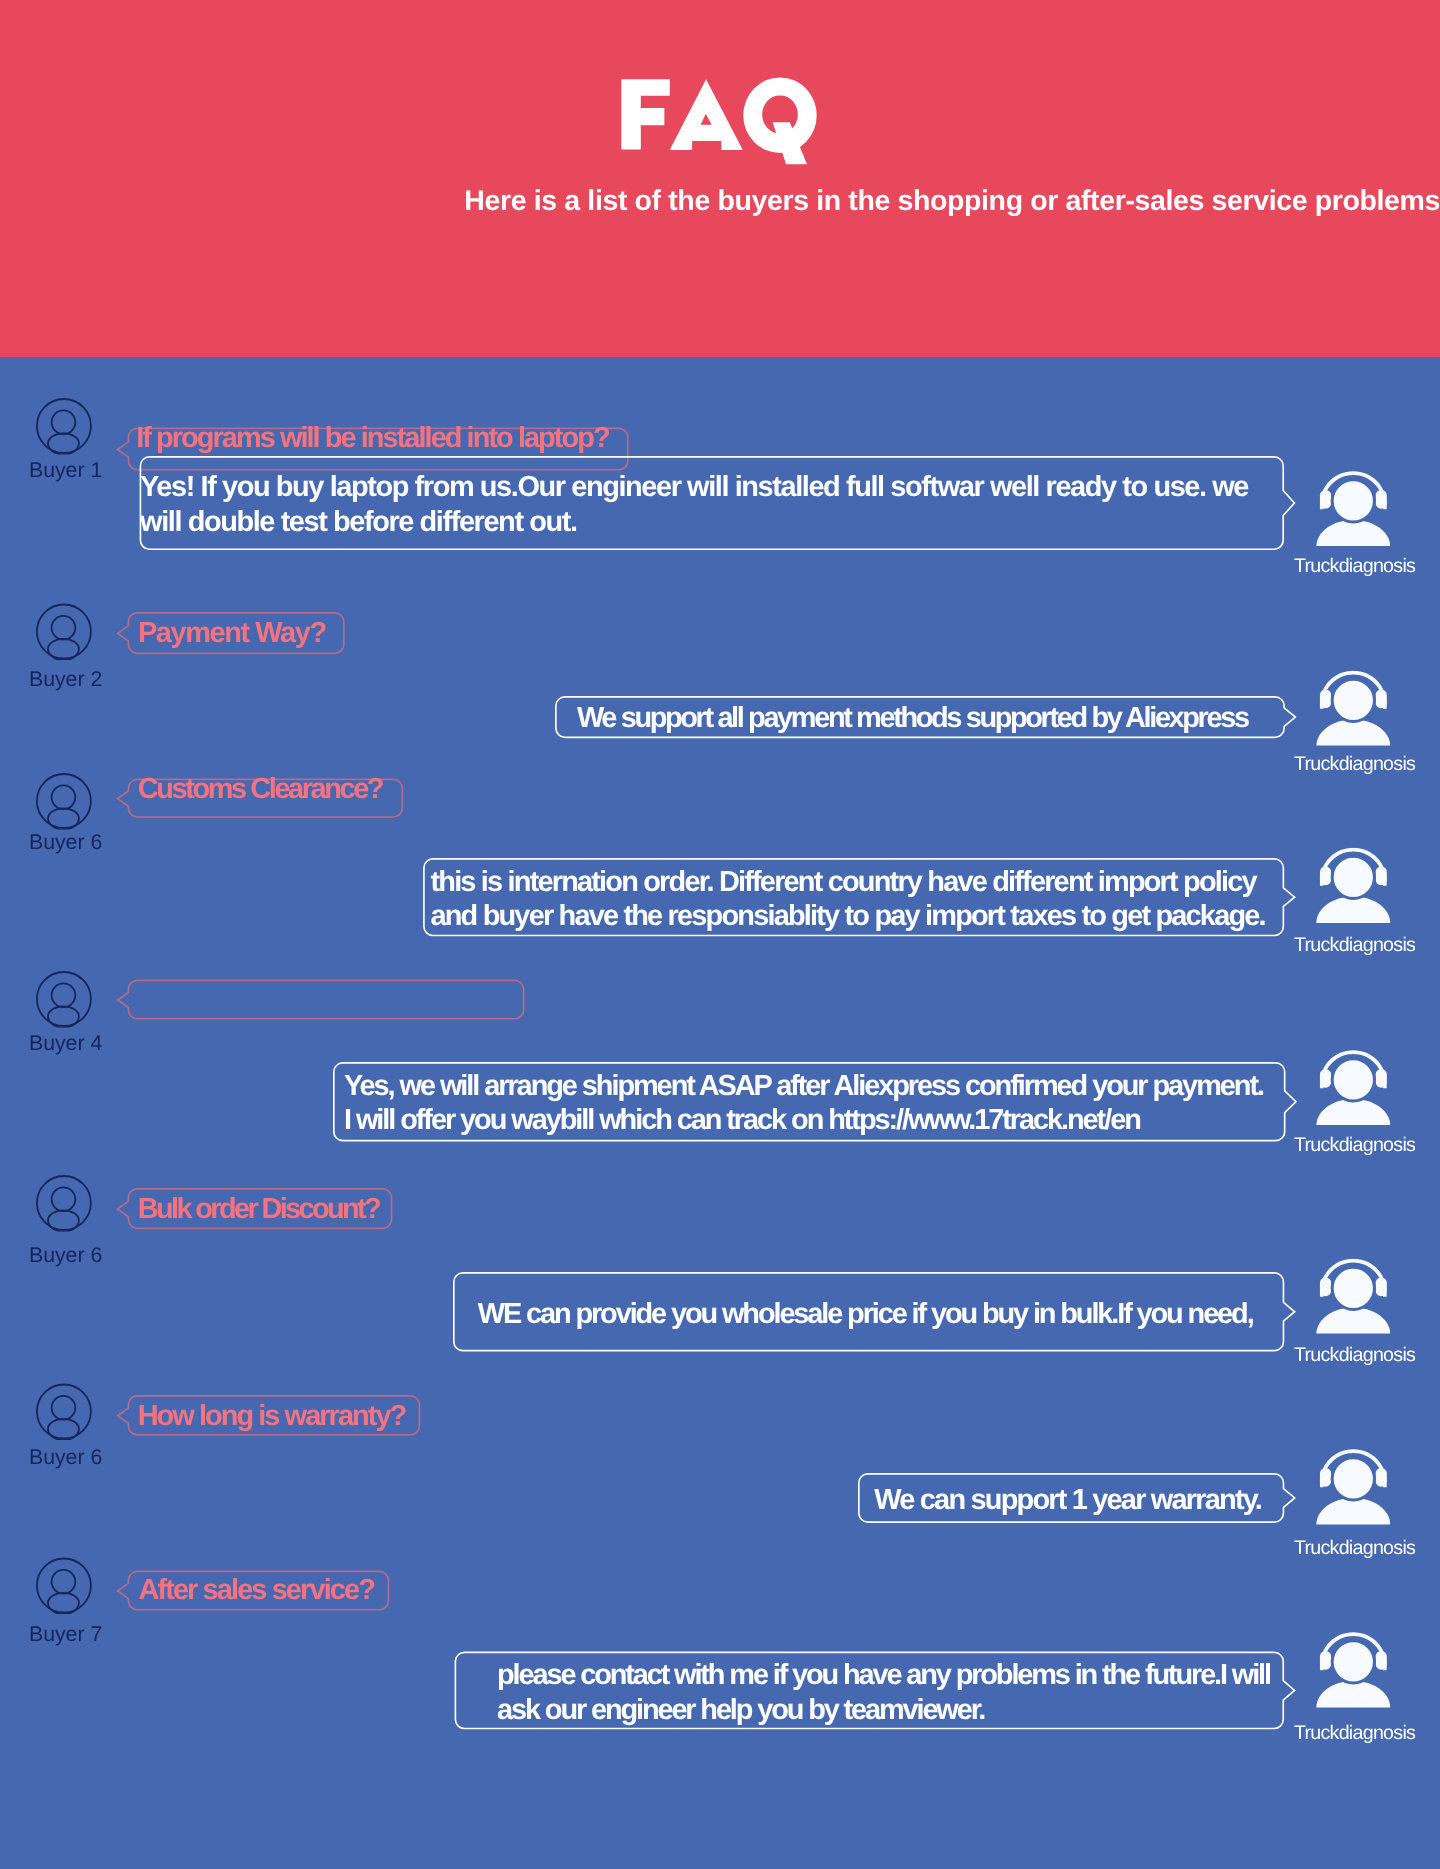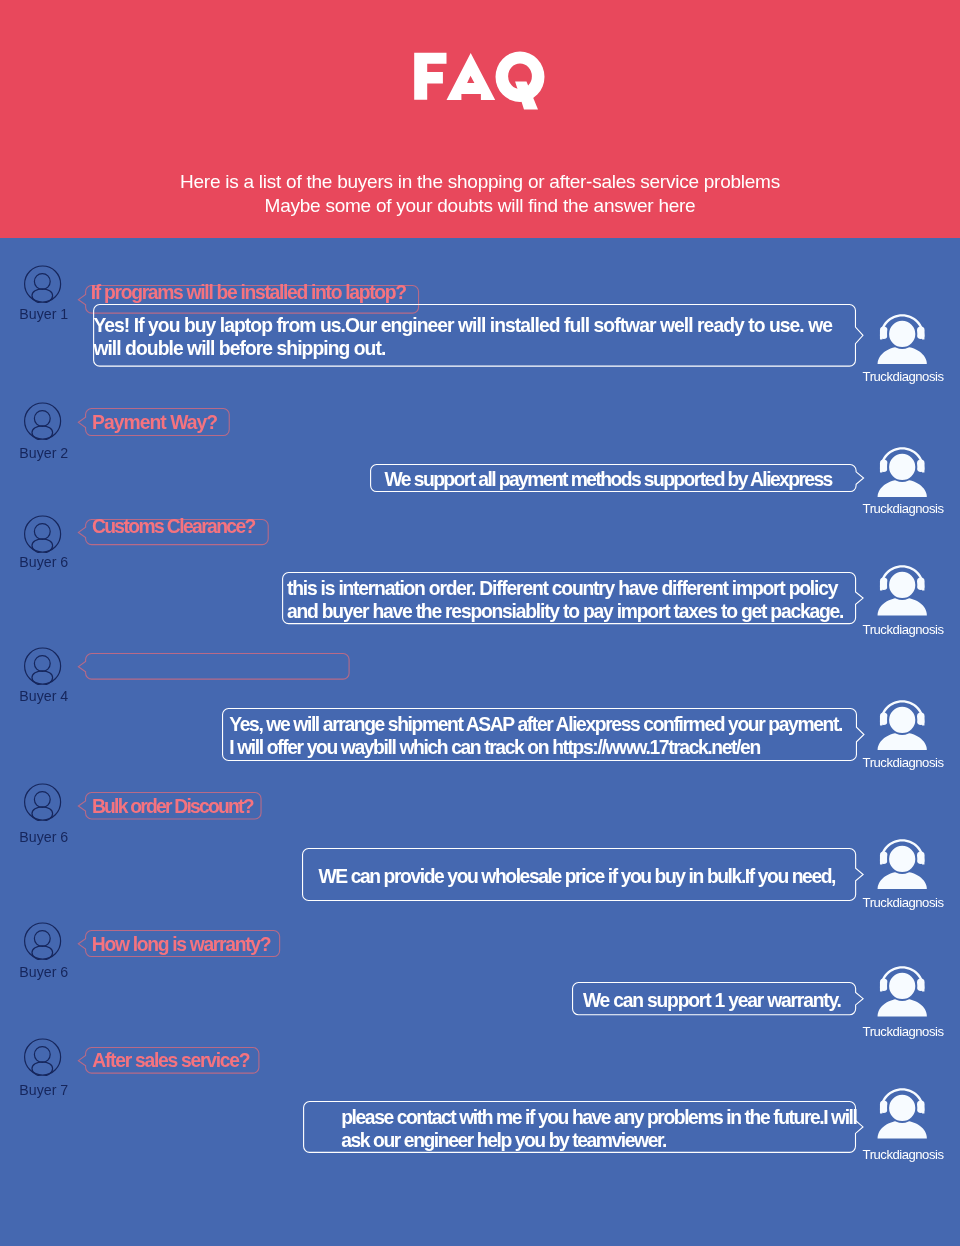--- a/index.html
+++ b/index.html
@@ -1,20 +1,20 @@
 <!DOCTYPE html>
 <html><head>
 <meta charset="utf-8">
 <style>
   html,body{margin:0;padding:0;}
   body{width:960px;height:1246px;background:#4568b0;font-family:"Liberation Sans",sans-serif;overflow:hidden;position:relative;}
   #stage{position:absolute;left:0;top:0;width:960px;height:1246px;}
   .header{position:absolute;left:0;top:0;width:960px;height:238px;background:#e8485c;}
   .faq-svg{position:absolute;left:410px;top:50px;}
-  .sub{position:absolute;left:0;top:123px;width:960px;text-align:center;color:#fff;font-size:19px;font-weight:normal;line-height:24px;letter-spacing:-0.25px;margin-top:47px;}
+  .sub{position:absolute;left:0;top:123px;width:960px;text-align:right;color:#fff;font-size:19px;font-weight:bold;line-height:24px;letter-spacing:-0.25px;}
   .avatar{position:absolute;}
   .buyer-label{position:absolute;color:#16265c;font-size:14.2px;white-space:nowrap;}
   .agent{position:absolute;}
   .agent-label{position:absolute;color:#fff;font-size:13.1px;letter-spacing:-0.48px;white-space:nowrap;}
   .qbubble{position:absolute;box-sizing:border-box;color:#f5737f;font-size:19.3px;font-weight:bold;display:flex;align-items:center;letter-spacing:-0.81px;white-space:nowrap;padding-left:3.2px;}
   .abubble{position:absolute;box-sizing:border-box;color:#fff;font-size:19.3px;font-weight:bold;letter-spacing:-0.8px;display:flex;align-items:center;}
   .atext{white-space:nowrap;line-height:23.4px;position:relative;z-index:2;transform:translateY(1.8px);}
   .atext > div > span{display:inline-block;}
   .qtext{position:relative;z-index:2;transform:translateY(0.8px);}
   .bub-outline{position:absolute;left:0;top:0;overflow:visible;z-index:1;}
@@ -27,21 +27,20 @@
     <svg class="faq-svg" width="140" height="62" viewBox="0 0 140 62">
       <g fill="#ffffff">
         <path d="M4.2 2.8 H36.5 V13.8 H17.2 V22.0 H32.9 V33.5 H17.2 V49.7 H4.2 Z"></path>
         <path d="M60.7 2.9 L85.2 50.0 H70.9 V44.0 H51.4 V50.0 H36.5 Z M60.5 25.8 L57.1 33.1 H64.4 Z"></path>
         <path fill-rule="evenodd" d="M110.0 1.6 A24.5 25.2 0 0 0 110.0 52.0 A24.5 25.2 0 0 0 110.0 1.6 Z M110.0 13.6 A11.9 12.75 0 0 1 110.0 39.1 A11.9 12.75 0 0 1 110.0 13.6 Z"></path>
         <path d="M105.1 31.5 L116.5 31.5 L128.0 59.5 L114.0 59.5 Z"></path>
       </g>
     </svg>
     <div class="sub">
       <div>Here is a list of the buyers in the shopping or after-sales service problems</div>
-      <div>Maybe some of your doubts will find the answer here</div>
     </div>
   </div>
   <div id="rows">
       <div class="avatar" style="left: 23.6px; top: 264.5px; width: 38px; height: 38px;">
     <svg width="38" height="38" viewBox="0 0 38 38">
       <g fill="none" stroke="#16265c" stroke-width="1.2">
         <circle cx="18.6" cy="19.0" r="18.0"></circle>
         <circle cx="18.3" cy="16.5" r="7.9"></circle>
         <path d="M8.0 30.5 a10.3 6.6 0 0 1 20.6 0 a10.3 7.6 0 0 1 -20.6 0"></path>
       </g>
@@ -50,21 +49,21 @@
       <div class="buyer-label" style="left: 19.3px; top: 305.8px;">Buyer 1</div>
       <div class="qbubble" style="left: 84.9px; top: 285px; width: 334.2px; height: 14px; letter-spacing: -1.3px; padding-left: 5.9px; text-align: center;">
         <span class="qtext">If programs will be installed into laptop?</span>
         <svg class="bub-outline" width="334.20000000000005" height="28.69999999999999" viewBox="0 0 334.20000000000005 28.69999999999999">
           <path d="M 6.55 0.55 H 327.65000000000003 A 6 6 0 0 1 333.65000000000003 6.55 V 22.149999999999988 A 6 6 0 0 1 327.65000000000003 28.149999999999988 H 6.55 A 6 6 0 0 1 0.55 22.149999999999988 V 19.749999999999993 L -6.65 14.649999999999995 L 0.55 9.549999999999995 V 6.55 A 6 6 0 0 1 6.55 0.55 Z" fill="none" stroke="#b86a87" stroke-width="1.1" stroke-linejoin="miter"></path>
         </svg>
       </div>
       <div class="abubble" style="left: 93.4px; top: 304px; width: 763.1px; height: 62.7px; padding-left: 0; letter-spacing: -0.94px; align-items: center;">
         <div class="atext">
           <div><span>Yes! If you buy laptop from us.Our engineer will installed full softwar well ready to use. we</span></div>
-          <div><span>will double will before shipping out.</span></div>
+          <div><span>will double test before different out.</span></div>
         </div>
         <svg class="bub-outline" width="763.1" height="62.69999999999999" viewBox="0 0 763.1 62.69999999999999">
           <path d="M 6.55 0.55 H 756.5500000000001 A 6 6 0 0 1 762.5500000000001 6.55 V 22.999999999999993 L 770.0500000000001 31.349999999999994 L 762.5500000000001 39.699999999999996 V 56.14999999999999 A 6 6 0 0 1 756.5500000000001 62.14999999999999 H 6.55 A 6 6 0 0 1 0.55 56.14999999999999 V 6.55 A 6 6 0 0 1 6.55 0.55 Z" fill="none" stroke="#ffffff" stroke-width="1.1" stroke-linejoin="miter"></path>
         </svg>
       </div>
       <div class="agent" style="left: 876.8px; top: 313.5px; width: 50.5px; height: 50.5px;">
     <svg width="50.5" height="50.5" viewBox="0 0 49.6 50.5">
       <g fill="#f7fbff">
         <path d="M24.75 0.2 C12.2 0.2 2.5 10.1 2.5 22.5 L2.5 25.5 L4.9 25.5 L4.9 22.5 C4.9 11.4 14.0 2.6 24.75 2.6 C35.5 2.6 44.6 11.4 44.6 22.5 L44.6 25.5 L47.0 25.5 L47.0 22.5 C47.0 10.1 37.3 0.2 24.75 0.2 Z"></path>
         <rect x="2.5" y="12.6" width="7.5" height="12.5" rx="3.75"></rect>
@@ -265,21 +264,21 @@
       </g>
     </svg>
   </div>
       <div class="buyer-label" style="left: 19.3px; top: 1082.1px;">Buyer 7</div>
       <div class="qbubble" style="left: 84.9px; top: 1046.6px; width: 174.5px; height: 26.7px; letter-spacing: -1.26px; padding-left: 7.4px;">
         <span class="qtext">After sales service?</span>
         <svg class="bub-outline" width="174.49999999999997" height="26.700000000000045" viewBox="0 0 174.49999999999997 26.700000000000045">
           <path d="M 6.55 0.55 H 167.94999999999996 A 6 6 0 0 1 173.94999999999996 6.55 V 20.150000000000045 A 6 6 0 0 1 167.94999999999996 26.150000000000045 H 6.55 A 6 6 0 0 1 0.55 20.150000000000045 V 18.75000000000002 L -6.65 13.650000000000023 L 0.55 8.550000000000024 V 6.55 A 6 6 0 0 1 6.55 0.55 Z" fill="none" stroke="#b86a87" stroke-width="1.1" stroke-linejoin="miter"></path>
         </svg>
       </div>
-      <div class="abubble" style="left: 303.4px; top: 1101.2px; width: 553.1px; height: 51.9px; padding-left: 13px; letter-spacing: -1.42px; justify-content: flex-end;">
+      <div class="abubble" style="left: 303.4px; top: 1101.2px; width: 553.1px; height: 51.9px; padding-left: 28px; letter-spacing: -1.42px;">
         <div class="atext">
           <div><span>please contact with me if you have any problems in the future.I will</span></div>
           <div><span>ask our engineer help you by teamviewer.</span></div>
         </div>
         <svg class="bub-outline" width="553.1" height="51.899999999999864" viewBox="0 0 553.1 51.899999999999864">
           <path d="M 6.55 0.55 H 546.5500000000001 A 6 6 0 0 1 552.5500000000001 6.55 V 19.449999999999932 L 560.0500000000001 25.949999999999932 L 552.5500000000001 32.44999999999993 V 45.349999999999866 A 6 6 0 0 1 546.5500000000001 51.349999999999866 H 6.55 A 6 6 0 0 1 0.55 45.349999999999866 V 6.55 A 6 6 0 0 1 6.55 0.55 Z" fill="none" stroke="#ffffff" stroke-width="1.1" stroke-linejoin="miter"></path>
         </svg>
       </div>
       <div class="agent" style="left: 876.8px; top: 1088.2px; width: 50.5px; height: 50.5px;">
     <svg width="50.5" height="50.5" viewBox="0 0 49.6 50.5">

